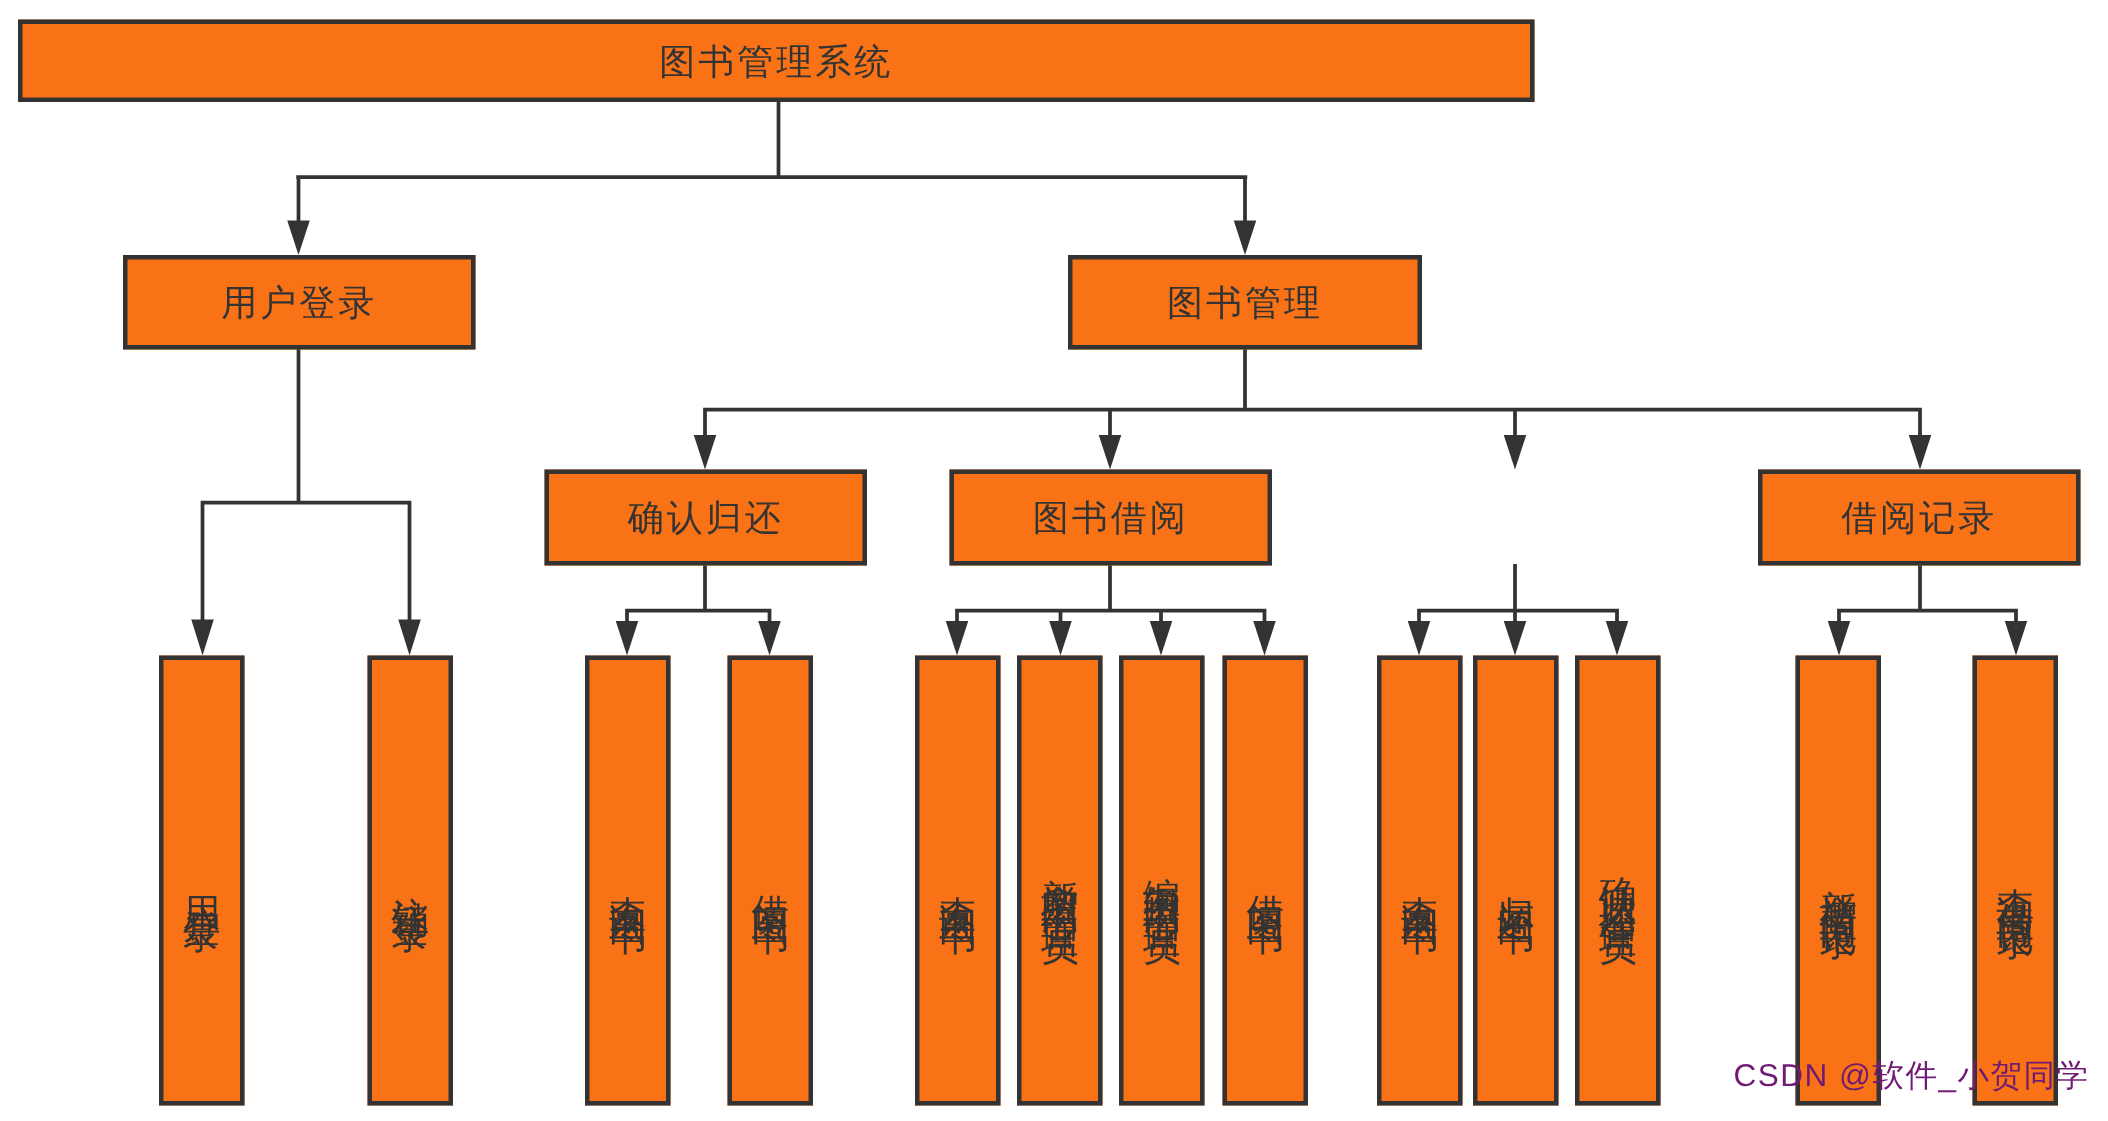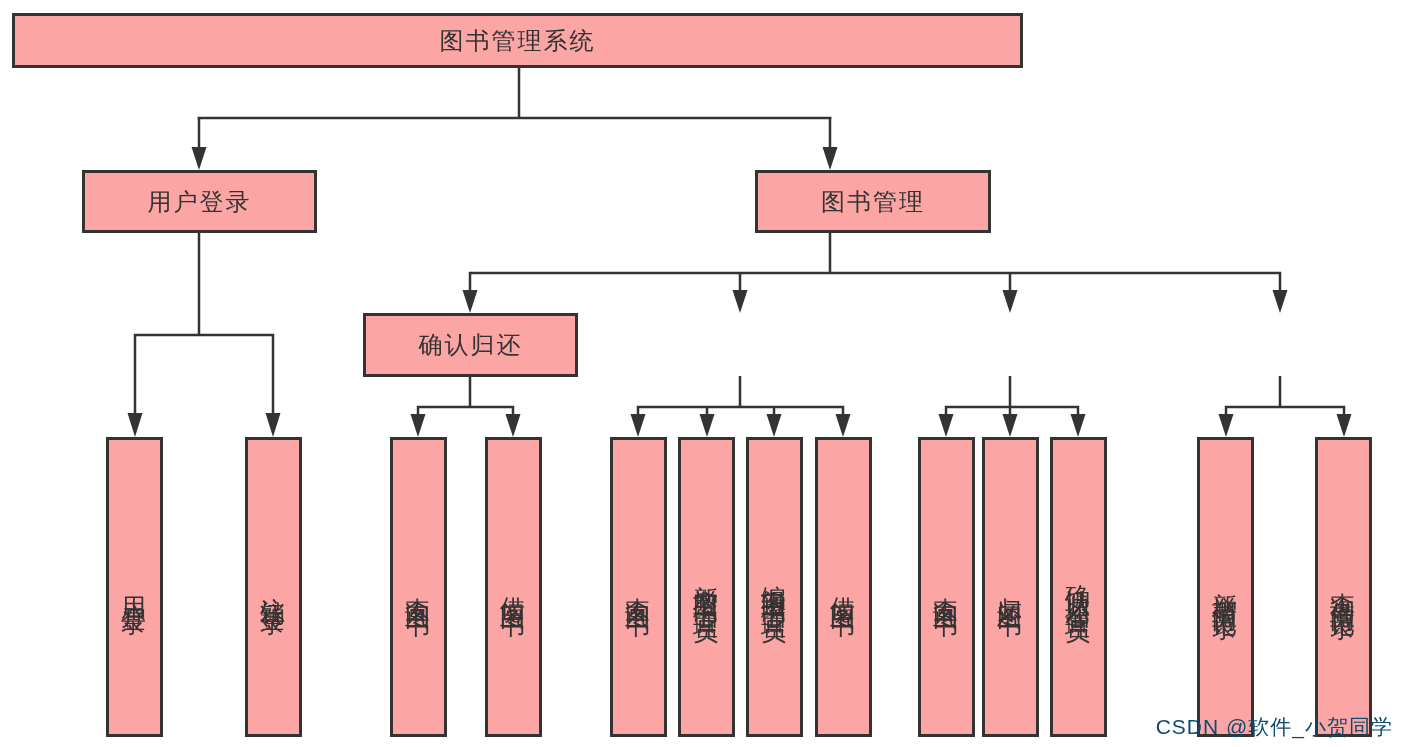--- a/index.html
+++ b/index.html
@@ -19,41 +19,41 @@
     position: absolute;
     left: 0;
     top: 0;
     width: 1405px;
     height: 747px;
   }
   .box {
     position: absolute;
     box-sizing: border-box;
     border: 3px solid #333333;
-    background: #fca5a5;
+    background: #f97316;
     display: flex;
     align-items: center;
     justify-content: center;
     color: #333333;
     font-size: 24px;
     letter-spacing: 2px;
     white-space: nowrap;
   }
   .vbox {
     writing-mode: vertical-rl;
     font-size: 25px;
     letter-spacing: 5px;
     white-space: normal;
   }
   #watermark {
     position: absolute;
     right: 12px;
-    bottom: 6px;
+    bottom: 16px;
     font-size: 21px;
-    color: #0c4a6e;
+    color: #701a75;
     letter-spacing: 1px;
     pointer-events: none;
   }
   .stroke {
     stroke: #333333;
     stroke-width: 2.5;
     fill: none;
   }
   .head {
     fill: #333333;
@@ -104,23 +104,25 @@
     <g>
       <path class="stroke" d="M1280,376 L1280,407 M1224.75,407 L1345.25,407 M1226,407 L1226,415 M1344,407 L1344,415"></path>
       <polygon class="head" points="1218.5,414 1233.5,414 1226,437"></polygon>
       <polygon class="head" points="1336.5,414 1351.5,414 1344,437"></polygon>
     </g>
   </svg>
 
   <div class="box" style="left:12px; top:13px; width:1011px; height:55px;">图书管理系统</div>
 
   <div class="box" style="left:82px; top:170px; width:235px; height:63px;">用户登录</div>
-  <div class="box" style="left:712px; top:170px; width:236px; height:63px;margin-left:43px;">图书管理</div>
+  <div class="box" style="left:712px; top:170px; width:236px; height:63px;">图书管理</div>
 
   <div class="box" style="left:363px; top:313px; width:215px; height:64px;">确认归还</div>
+  <div class="box" style="left:633px; top:313px; width:215px; height:64px;">图书借阅</div>
+  <div class="box" style="left:1172px; top:313px; width:215px; height:64px;">借阅记录</div>
 
   <div class="box vbox" style="left:106px; top:437px; width:57px; height:300px;">用户登录</div>
   <div class="box vbox" style="left:245px; top:437px; width:57px; height:300px;">注销登录</div>
 
   <div class="box vbox" style="left:390px; top:437px; width:57px; height:300px;">查询图书</div>
   <div class="box vbox" style="left:485px; top:437px; width:57px; height:300px;">借阅图书</div>
 
   <div class="box vbox" style="left:610px; top:437px; width:57px; height:300px;">查询图书</div>
   <div class="box vbox" style="left:678px; top:437px; width:57px; height:300px;">新增图书（管理员）</div>
   <div class="box vbox" style="left:746px; top:437px; width:57px; height:300px;">编辑图书（管理员）</div>

